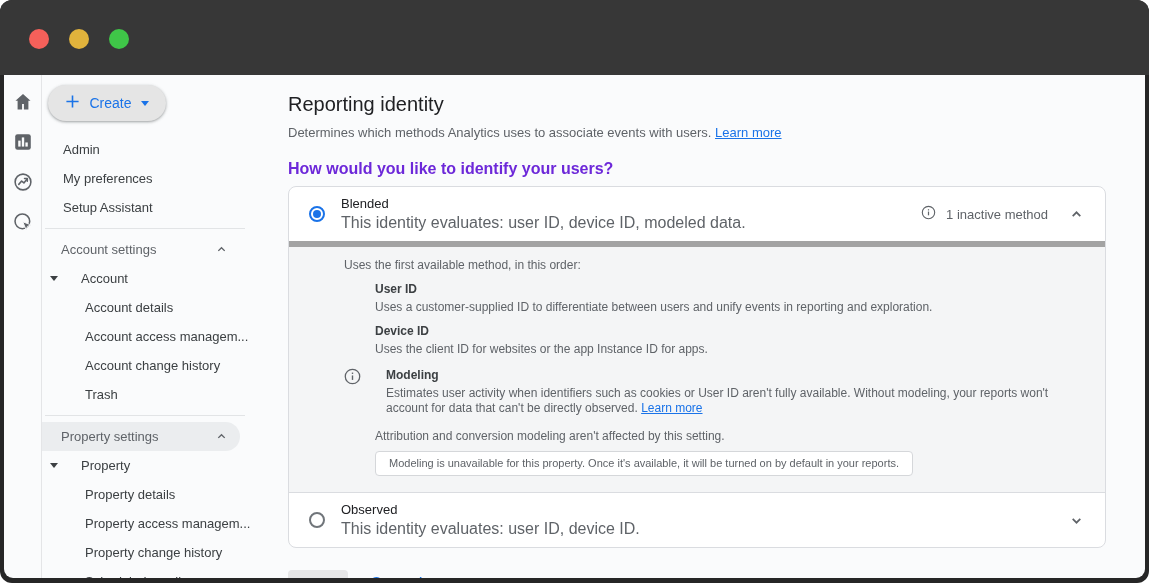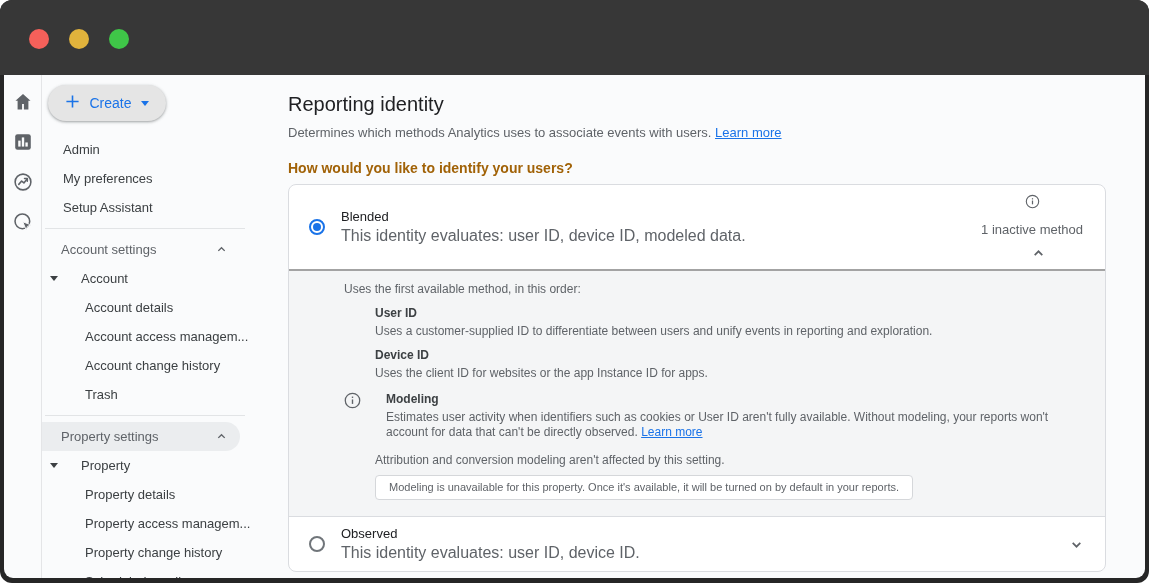--- a/index.html
+++ b/index.html
@@ -31,35 +31,35 @@
   .section-header.active { background:#ebedef; }
   .tree-parent { padding-left:8px; gap:23px; }
   .tree-caret { width:0; height:0; border-left:4px solid transparent; border-right:4px solid transparent; border-top:5px solid #3c4043; }
   .tree-child { padding-left:43px; }
 
   
   .main { flex:1; padding:0 0 0 16px; position:relative; }
   .page-title { margin-top:18px; font-size:20px; font-weight:400; color:#202124; }
   .page-sub { margin-top:9px; font-size:13px; color:#5f6368; }
   a.link { color:#1a73e8; text-decoration:underline; cursor:pointer; }
-  .question { margin-top:20px; font-size:14px; font-weight:700; color:#a16207; }
+  .question { margin-top:20px; font-size:16px; font-weight:700; color:#6d28d9; }
 
   .card { margin-top:8px; width:818px; background:#fff; border:1px solid #dadce0; border-radius:8px; }
   .option-row { display:flex; align-items:center; padding:9px 22px 9px 20px; min-height:52px; }
   .radio { width:16px; height:16px; border-radius:50%; flex:none; position:relative; cursor:pointer; }
   .radio.selected { border:2px solid #1a73e8; }
   .radio.selected::after { content:""; position:absolute; left:2px; top:2px; width:8px; height:8px; border-radius:50%; background:#1a73e8; }
   .radio.unselected { border:2px solid #70757a; }
   .opt-text { margin-left:16px; }
   .opt-title { font-size:13px; font-weight:400; color:#202124; }
   .opt-desc { margin-top:3px; font-size:16px; color:#5f6368; }
-  .opt-right { margin-left:auto; display:flex; align-items:center; gap:10px; color:#5f6368; font-size:13px;flex-direction:column; }
+  .opt-right { margin-left:auto; display:flex; align-items:center; gap:10px; color:#5f6368; font-size:13px; }
   .opt-right .chev { margin-left:12px; cursor:pointer; }
 
-  .details { background:#f4f5f6; border-top:2px solid #a3a3a3; border-bottom:1px solid #dadce0; padding:11px 40px 16px 55px; font-size:12px; color:#5f6368; line-height:15px; }
+  .details { background:#f4f5f6; border-top:6px solid #a3a3a3; border-bottom:1px solid #dadce0; padding:11px 40px 16px 55px; font-size:12px; color:#5f6368; line-height:15px; }
   .method { margin-left:31px; margin-top:9px; }
   .mname { font-weight:700; color:#3c4043; }
   .mdesc { margin-top:3px; }
   .modeling { display:flex; gap:25px; margin-top:11px; }
   .modeling .txt { max-width:706px; }
   .attribution { margin-left:31px; margin-top:13px; }
   .status-box { margin-left:31px; margin-top:7px; display:inline-block; background:#fff; border:1px solid #d5d7da; border-radius:4px; padding:4px 13px; font-size:11px; color:#5f6368; }
 
   .below-card { position:relative; width:818px; }
   .show-all { position:absolute; right:0; top:15px; font-size:13px; color:#3c4043; cursor:pointer; }

